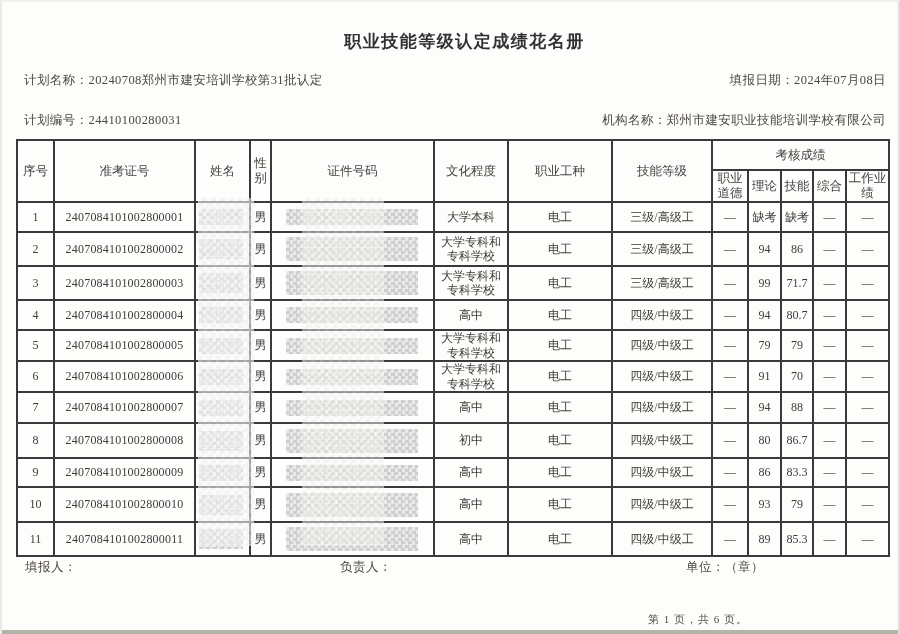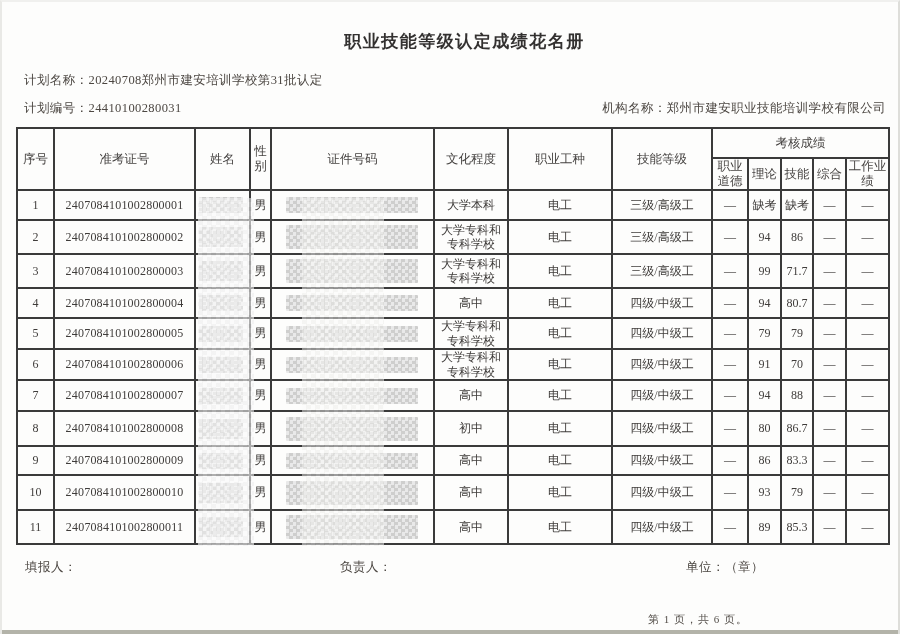--- a/index.html
+++ b/index.html
@@ -21,21 +21,21 @@
     font-size:17px;font-weight:700;letter-spacing:1.5px;color:#333130;
     font-family:"Liberation Sans","DejaVu Sans",sans-serif;
     padding-left:29px;
   }
   .meta-row{
     display:flex;justify-content:space-between;
     padding:0 12px 0 22px;
     font-size:12.5px;letter-spacing:0.4px;color:#4c4742;
   }
   .meta-row1{margin-top:19px;}
-  .meta-row2{margin-top:11px;}
+  .meta-row2{margin-top:23px;}
   table.roster{
     margin:10px 0 0 14px;
     width:874px;
     border-collapse:collapse;
     table-layout:fixed;
   }
   table.roster th, table.roster td{
     border:2px solid #3a3a3a;
     padding:0 1px;
     text-align:center;
@@ -86,20 +86,21 @@
 </style>
 </head>
 <body>
 
 <div class="page">
 
   <div class="doc-title">职业技能等级认定成绩花名册</div>
 
   <div class="meta-row meta-row1">
     <div><span>计划名称：</span><span>20240708郑州市建安培训学校第31批认定</span></div>
+    <div><span>填报日期：</span><span>2024年07月08日</span></div>
   </div>
 
   <div class="meta-row meta-row2">
     <div><span>计划编号：</span><span>24410100280031</span></div>
     <div><span>机构名称：</span><span>郑州市建安职业技能培训学校有限公司</span></div>
   </div>
 
   <table class="roster">
     <colgroup>
       <col style="width:37px">

